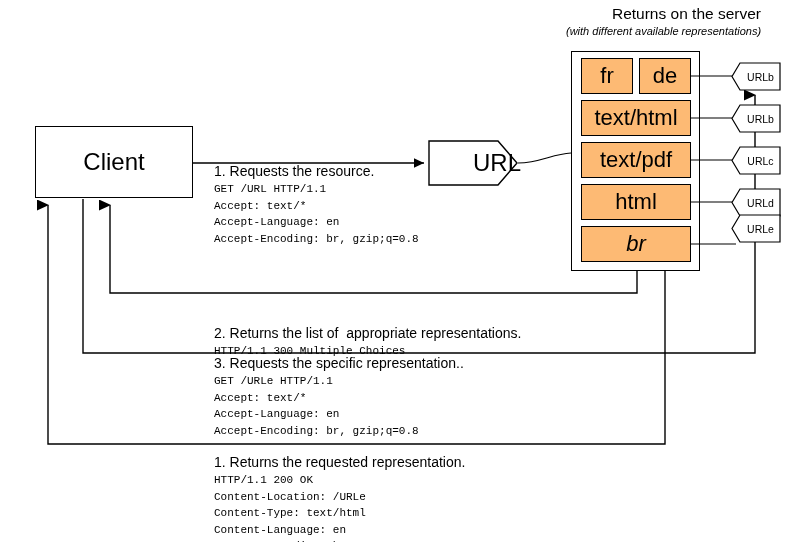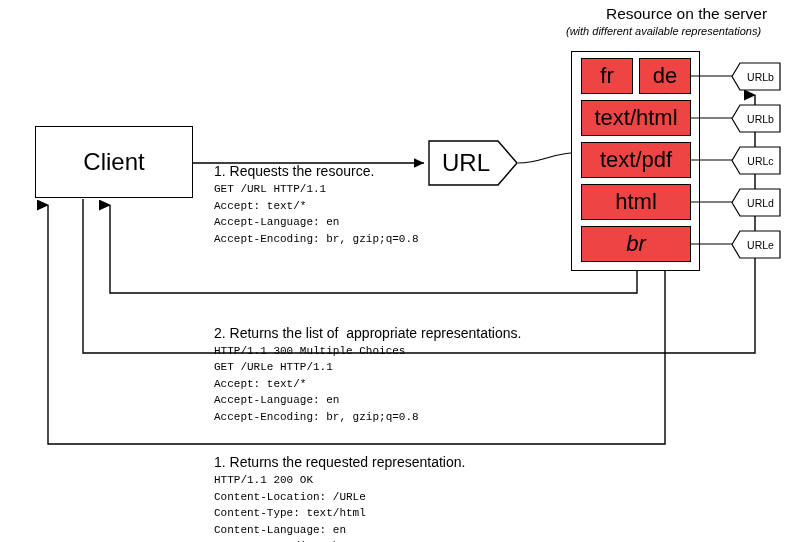--- a/index.html
+++ b/index.html
@@ -75,41 +75,42 @@
   #url-shape .txt {
     position: absolute;
     left: 0; top: 0;
     width: 76px;
     height: 46px;
     display: flex;
     align-items: center;
     justify-content: center;
     font-size: 24px;
     font-family: "Liberation Sans", sans-serif;
+    padding-left: 31px;
   }
 
   
   #server-frame {
     left: 571px;
     top: 51px;
     width: 129px;
     height: 220px;
     border: 1.4px solid #000;
     box-sizing: border-box;
   }
 
   
   .rep-box {
     border: 1.4px solid #000;
     box-sizing: border-box;
     display: flex;
     align-items: center;
     justify-content: center;
     font-family: "Liberation Sans", sans-serif;
-    background: #ef4444;
+    background: #fdba74;
     text-align: center;
   }
   .rep-wide { left: 581px; width: 110px; height: 36px; font-size: 22px; }
   .rep-half { width: 52px; height: 36px; font-size: 22px; }
 
   
   .url-tag {
     width: 50px;
     height: 29px;
   }
@@ -167,21 +168,21 @@
 
     <path d="M665,271 L665,444 L48,444 L48,205" stroke="#000" stroke-width="1.4" fill="none" marker-end="url(#arrowU)"></path>
 
     <line x1="691" y1="76" x2="736" y2="76" stroke="#555" stroke-width="1.3"></line>
     <line x1="691" y1="118" x2="736" y2="118" stroke="#555" stroke-width="1.3"></line>
     <line x1="691" y1="160" x2="736" y2="160" stroke="#555" stroke-width="1.3"></line>
     <line x1="691" y1="202" x2="736" y2="202" stroke="#555" stroke-width="1.3"></line>
     <line x1="691" y1="244" x2="736" y2="244" stroke="#555" stroke-width="1.3"></line>
   </svg>
 
-  <div class="abs" id="server-title">Resource on the server</div>
+  <div class="abs" id="server-title">Returns on the server</div>
   <div class="abs" id="server-subtitle">(with different available representations)</div>
 
   <div class="abs" id="server-frame"></div>
 
   <div class="abs rep-box rep-half" style="left:581px; top:58px;">
     <span>fr</span>
   </div>
   <div class="abs rep-box rep-wide" style="top:100px;">
     <span>text/html</span>
   </div>
@@ -220,21 +221,21 @@
     <div class="txt">URLc</div>
   </div>
 
   <div class="abs url-tag" style="left:731px; top:188px;">
     <svg width="50" height="29" viewBox="0 0 50 29" xmlns="http://www.w3.org/2000/svg">
       <path d="M9,1 L49,1 L49,28 L9,28 L1,14.5 Z" fill="#fff" stroke="#000" stroke-width="1.2"></path>
     </svg>
     <div class="txt">URLd</div>
   </div>
 
-  <div class="abs url-tag" style="left:731px; top:230px;">
+  <div class="abs url-tag" style="left:731px; top:214px;">
     <svg width="50" height="29" viewBox="0 0 50 29" xmlns="http://www.w3.org/2000/svg">
       <path d="M9,1 L49,1 L49,28 L9,28 L1,14.5 Z" fill="#fff" stroke="#000" stroke-width="1.2"></path>
     </svg>
     <div class="txt">URLe</div>
   </div>
 
   <div class="abs" id="client-box">
     <span id="client-label">Client</span>
   </div>
 
@@ -252,20 +253,21 @@
 Accept-Language: en
 Accept-Encoding: br, gzip;q=0.8</div>
   </div>
 
   <div class="step" style="left:214px; top:294px;margin-top:32px;">
     <div class="step-title">2. Returns the list of  appropriate representations.</div>
     <div class="step-body">HTTP/1.1 300 Multiple Choices</div>
   </div>
 
   <div class="step" style="left:214px; top:356px;">
+    <div class="step-title">3. Requests the specific representation..</div>
     <div class="step-body">GET /URLe HTTP/1.1
 Accept: text/*
 Accept-Language: en
 Accept-Encoding: br, gzip;q=0.8</div>
   </div>
 
   <div class="step" style="left:214px; top:455px;">
     <div class="step-title">1. Returns the requested representation.</div>
     <div class="step-body">HTTP/1.1 200 OK
 Content-Location: /URLe

